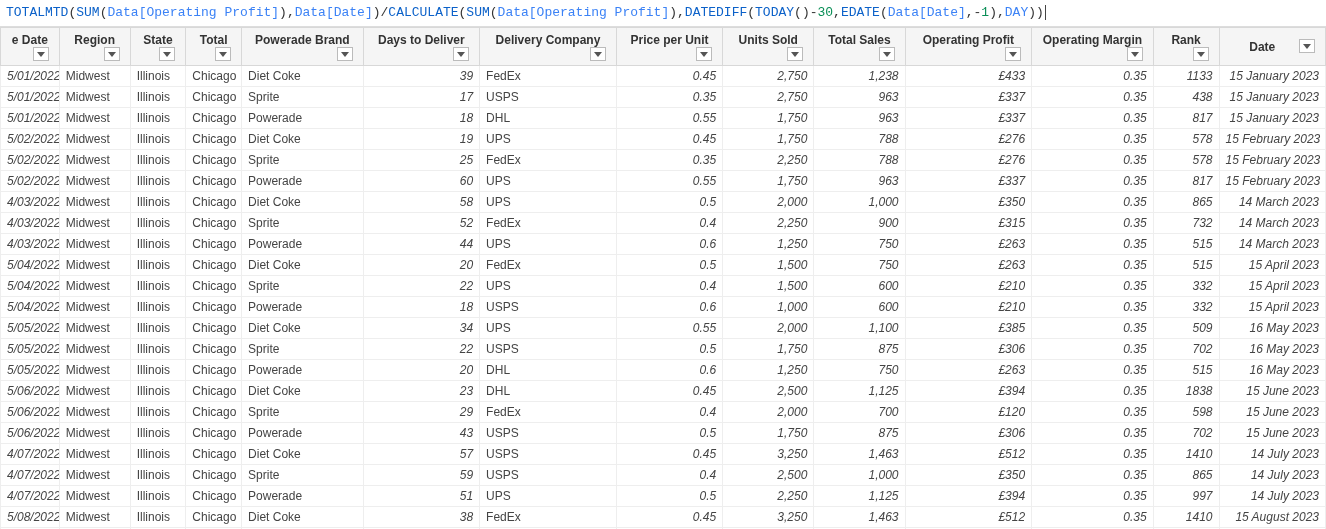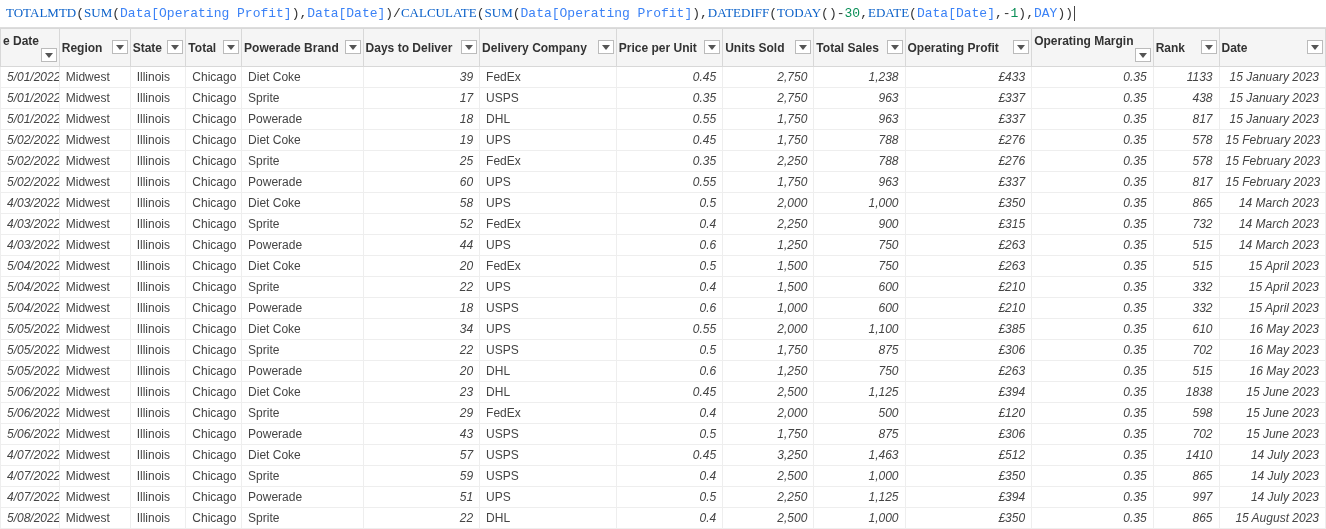--- a/index.html
+++ b/index.html
@@ -13,40 +13,40 @@
     overflow: hidden;
   }
   .formula-bar {
     padding: 4px 6px;
     border-bottom: 1px solid #ddd;
     font-family: Consolas, 'Courier New', monospace;
     font-size: 13px;
     white-space: nowrap;
     line-height: 18px;
   }
-  .formula-bar .fn { color: #0b61c9; font-family: Liberation Serif, serif; }
+  .formula-bar .fn { color: #0b61c9; }
   .formula-bar .punc { color: #333; }
   .formula-bar .ident { color: #3b82f6; }
   .formula-bar .num { color: #098e56; font-family: Liberation Mono, monospace; }
   .formula-bar .cursor {
     border-right: 1px solid #444;
     padding-right: 1px;
   }
   table {
     border-collapse: collapse;
     width: 100%;
     table-layout: fixed;
   }
   thead th {
     background: #f5f5f5;
     border: 1px solid #d8d8d8;
-    padding: 4px 2px;
+    padding: 4px 10px;
     font-weight: 600;
     color: #333;
-    text-align: left;
+    text-align: center;
     position: relative;
     white-space: nowrap;
     overflow: hidden;
   }
   thead th .hdr {
     display: inline-block;
     vertical-align: middle;
   }
   thead th .filter-btn {
     display: inline-block;
@@ -330,21 +330,21 @@
         <td>Illinois</td>
         <td>Chicago</td>
         <td>Diet Coke</td>
         <td class="r">34</td>
         <td>UPS</td>
         <td class="r">0.55</td>
         <td class="r">2,000</td>
         <td class="r">1,100</td>
         <td class="r">£385</td>
         <td class="r">0.35</td>
-        <td class="r">610</td>
+        <td class="r">509</td>
         <td class="r">16 May 2023</td>
       </tr>
       <tr>
         <td class="i">5/05/2022</td>
         <td>Midwest</td>
         <td>Illinois</td>
         <td>Chicago</td>
         <td>Sprite</td>
         <td class="r">22</td>
         <td>USPS</td>
@@ -391,21 +391,21 @@
       <tr>
         <td class="i">5/06/2022</td>
         <td>Midwest</td>
         <td>Illinois</td>
         <td>Chicago</td>
         <td>Sprite</td>
         <td class="r">29</td>
         <td>FedEx</td>
         <td class="r">0.4</td>
         <td class="r">2,000</td>
-        <td class="r">500</td>
+        <td class="r">700</td>
         <td class="r">£120</td>
         <td class="r">0.35</td>
         <td class="r">598</td>
         <td class="r">15 June 2023</td>
       </tr>
       <tr>
         <td class="i">5/06/2022</td>
         <td>Midwest</td>
         <td>Illinois</td>
         <td>Chicago</td>
@@ -466,20 +466,36 @@
         <td class="r">£394</td>
         <td class="r">0.35</td>
         <td class="r">997</td>
         <td class="r">14 July 2023</td>
       </tr>
       <tr>
         <td class="i">5/08/2022</td>
         <td>Midwest</td>
         <td>Illinois</td>
         <td>Chicago</td>
+        <td>Diet Coke</td>
+        <td class="r">38</td>
+        <td>FedEx</td>
+        <td class="r">0.45</td>
+        <td class="r">3,250</td>
+        <td class="r">1,463</td>
+        <td class="r">£512</td>
+        <td class="r">0.35</td>
+        <td class="r">1410</td>
+        <td class="r">15 August 2023</td>
+      </tr>
+      <tr>
+        <td class="i">5/08/2022</td>
+        <td>Midwest</td>
+        <td>Illinois</td>
+        <td>Chicago</td>
         <td>Sprite</td>
         <td class="r">22</td>
         <td>DHL</td>
         <td class="r">0.4</td>
         <td class="r">2,500</td>
         <td class="r">1,000</td>
         <td class="r">£350</td>
         <td class="r">0.35</td>
         <td class="r">865</td>
         <td class="r">15 August 2023</td>

